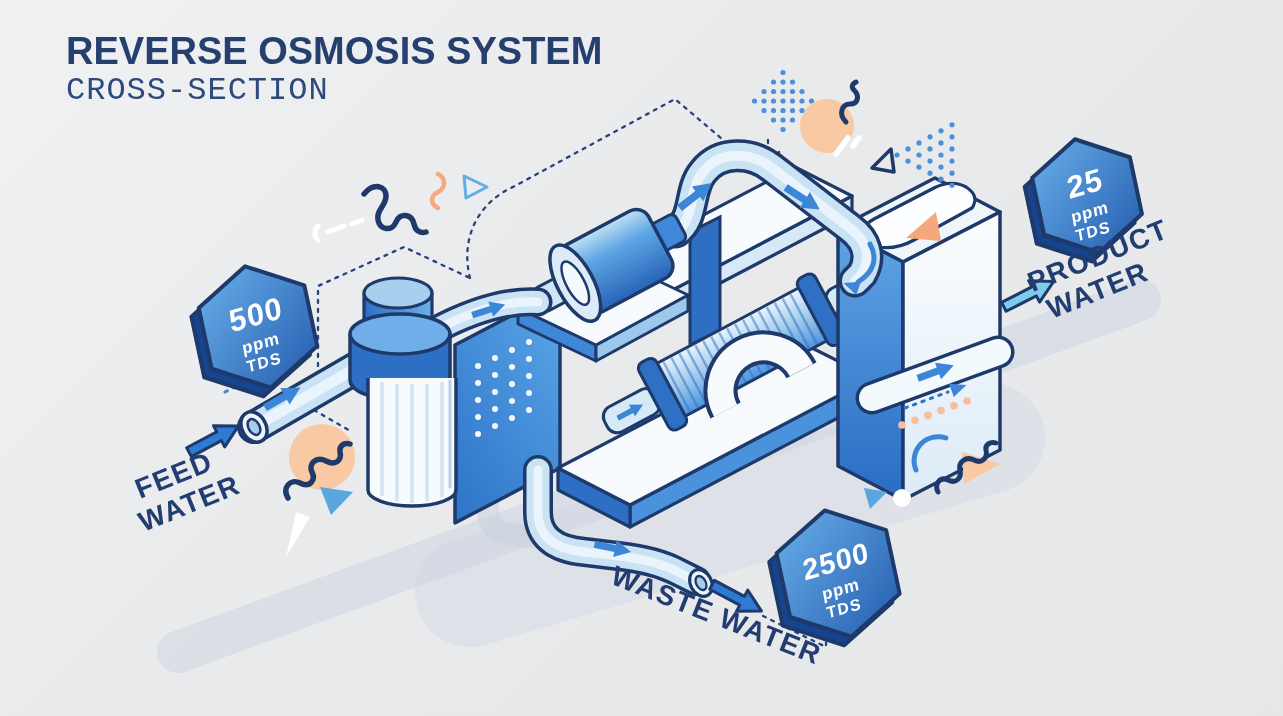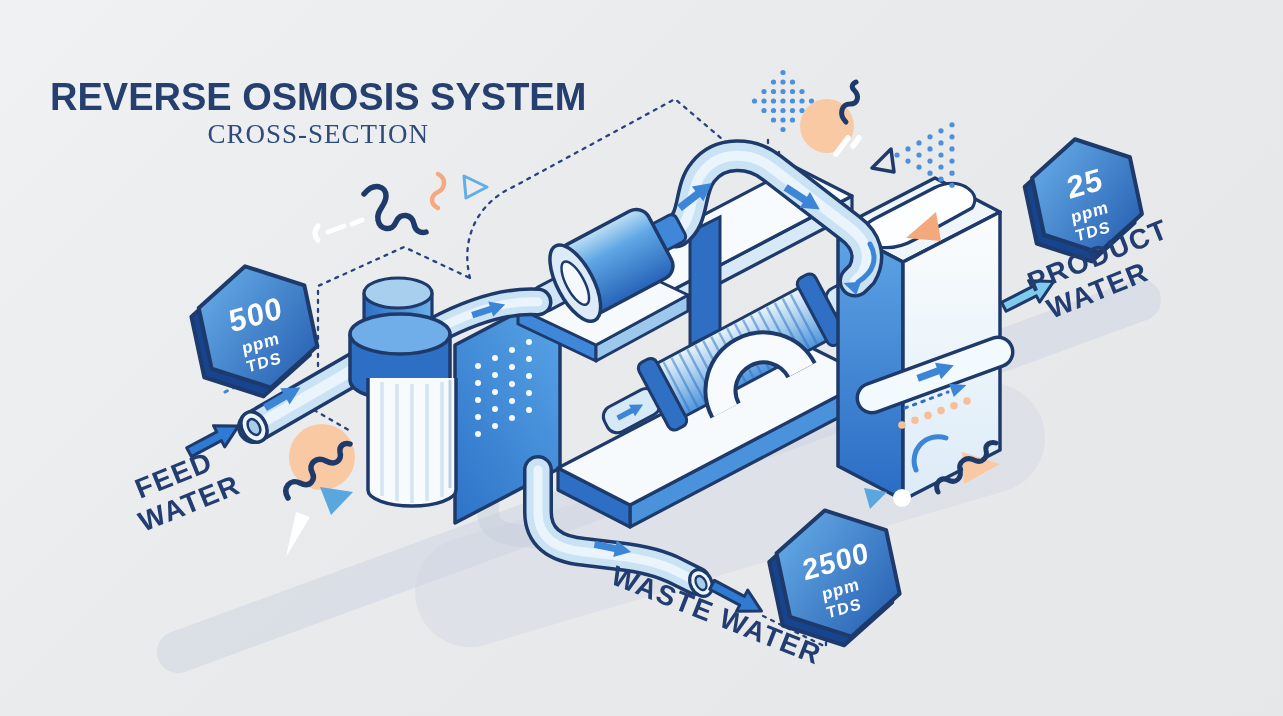--- a/index.html
+++ b/index.html
@@ -1,21 +1,21 @@
 <!DOCTYPE html>
 <html><head>
 <meta charset="utf-8">
 <style>
   html,body{margin:0;padding:0;background:#dfe0e2;}
   .stage{position:relative;width:1283px;height:716px;overflow:hidden;
          background:linear-gradient(135deg,#f0f1f3 0%,#e9eaec 45%,#e6e7e9 100%);
          font-family:"Liberation Sans",sans-serif;}
-  .title{position:absolute;left:50px;top:30px;z-index:5;margin-top:46px;}
+  .title{position:absolute;left:66px;top:30px;z-index:5;}
   .title h1{margin:0;font-family:"Liberation Sans",sans-serif;font-weight:700;font-size:38px;line-height:1.12;color:#25406f;letter-spacing:0px;}
-  .title h2{margin:0;font-family:Liberation Serif, serif;font-weight:400;font-size:27px;line-height:1.12;color:#2d4a7a;letter-spacing:1px;text-align:center;}
+  .title h2{margin:0;font-family:Liberation Mono, monospace;font-weight:400;font-size:32px;line-height:1.12;color:#2d4a7a;letter-spacing:1px;}
   svg{position:absolute;left:0;top:0;}
   svg text{font-family:"Liberation Sans",sans-serif;}
   .lbl{fill:#223d72;font-weight:700;font-size:28px;letter-spacing:1.5px;}
   .badge-val{fill:#ffffff;font-weight:700;font-size:31px;letter-spacing:1px;}
   .badge-unit{fill:#ffffff;font-weight:700;font-size:17px;letter-spacing:1px;}
   .badge-meas{fill:#ffffff;font-weight:700;font-size:16px;letter-spacing:1.5px;}
   .dash{stroke:#26437c;stroke-width:2.3;fill:none;stroke-dasharray:3 6;stroke-linecap:round;}
   .navyline{stroke:#1e3a6b;fill:none;stroke-linecap:round;stroke-linejoin:round;}
 </style>
 </head>

